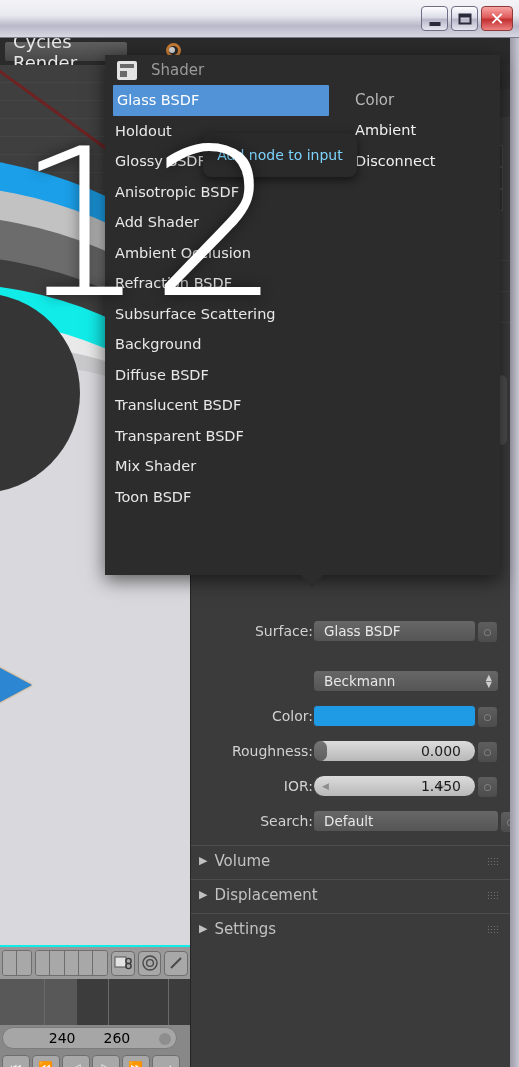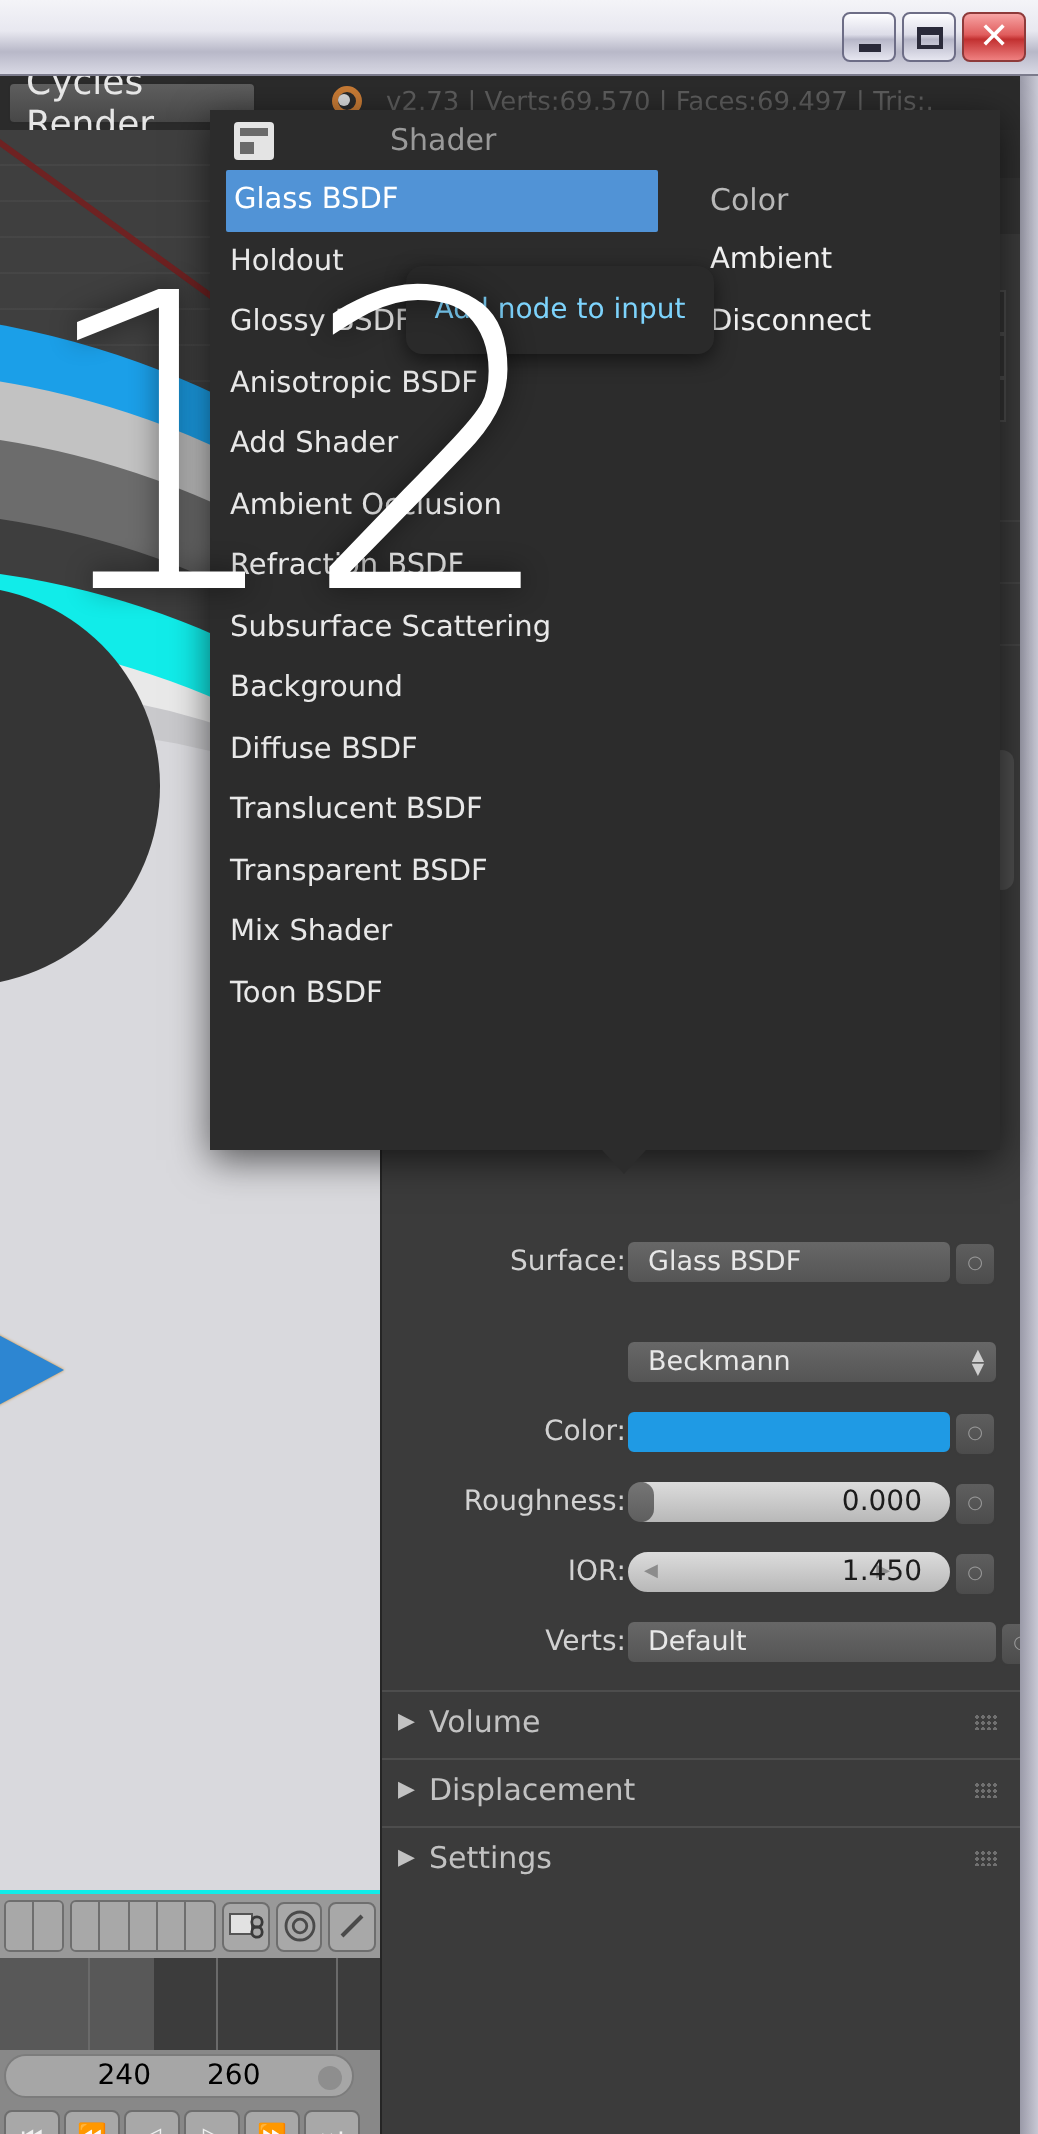--- a/index.html
+++ b/index.html
@@ -300,21 +300,21 @@
   }
   .menu-title .ico {
     width: 20px; height: 19px; background: #e4e4e4; border-radius: 2px; position: relative;
   }
   .menu-title .ico:before {
     content:''; position: absolute; left: 3px; top: 3px; width: 14px; height: 4px; background: #6a6a6a;
   }
   .menu-title .ico:after {
     content:''; position: absolute; left: 3px; top: 10px; width: 7px; height: 6px; background: #6a6a6a;
   }
-  .menu-title .t { color: #9a9a9a; font-size: 15px; margin-left: 44px; }
+  .menu-title .t { color: #9a9a9a; font-size: 15px; }
   .menu-cols { display: flex; }
   .menu-col-left { width: 232px; }
   .menu-col-right { width: 160px; padding-left: 18px; }
   .mi {
     height: 30.5px; display: flex; align-items: center; padding-left: 10px;
     color: #e8e8e8; font-size: 14.5px;
   }
   .mi.sel { background: #5193d6; color: #ffffff; margin: 0 8px 0 8px; border-radius: 1px; padding-left: 4px; }
   .mhead { color: #b8b8b8; font-size: 15px; height: 30px; display: flex; align-items: center; }
   .mi-r { height: 30.5px; display: flex; align-items: center; color: #f0f0f0; font-size: 14.5px; }
@@ -361,21 +361,20 @@
   </div>
 
   <div class="blender">
 
     <div class="infobar">
       <div class="engine-sel">Cycles Render</div>
       <div class="blender-logo">
         <div class="ring"></div>
           <div class="dot"></div>
       </div>
-      <div class="stats">v2.73 | Verts:69,570 | Faces:69,497 | Tris:.</div>
     </div>
 
     <div class="viewport">
       <div class="vp-grid"></div>
       <div class="vp-redline"></div>
       <div class="arc arc1"></div>
       <div class="arc arc2"></div>
       <div class="arc arc3"></div>
       <div class="arc arc4"></div>
       <div class="arc arc5"></div>
@@ -605,21 +604,21 @@
         <span class="flabel">IOR:</span>
         <span class="fwidget f-slider">
           <span class="f-arrowL">◀</span>
           <span class="val">1.450</span>
           <span class="f-arrowR">▶</span>
           <span class="f-dot">○</span>
         </span>
       </div>
 
       <div class="frow" style="top:743px;">
-        <span class="flabel">Verts:</span>
+        <span class="flabel">Search:</span>
         <span class="fwidget f-grey" style="width:186px;">
           <span class="f-txt">Default</span>
           <span class="f-dot">○</span>
         </span>
       </div>
 
       <div class="panel-hdr" style="top:780px;">
         <span class="tri">▶</span>
         <span>Volume</span>
         <span class="dots"></span>

